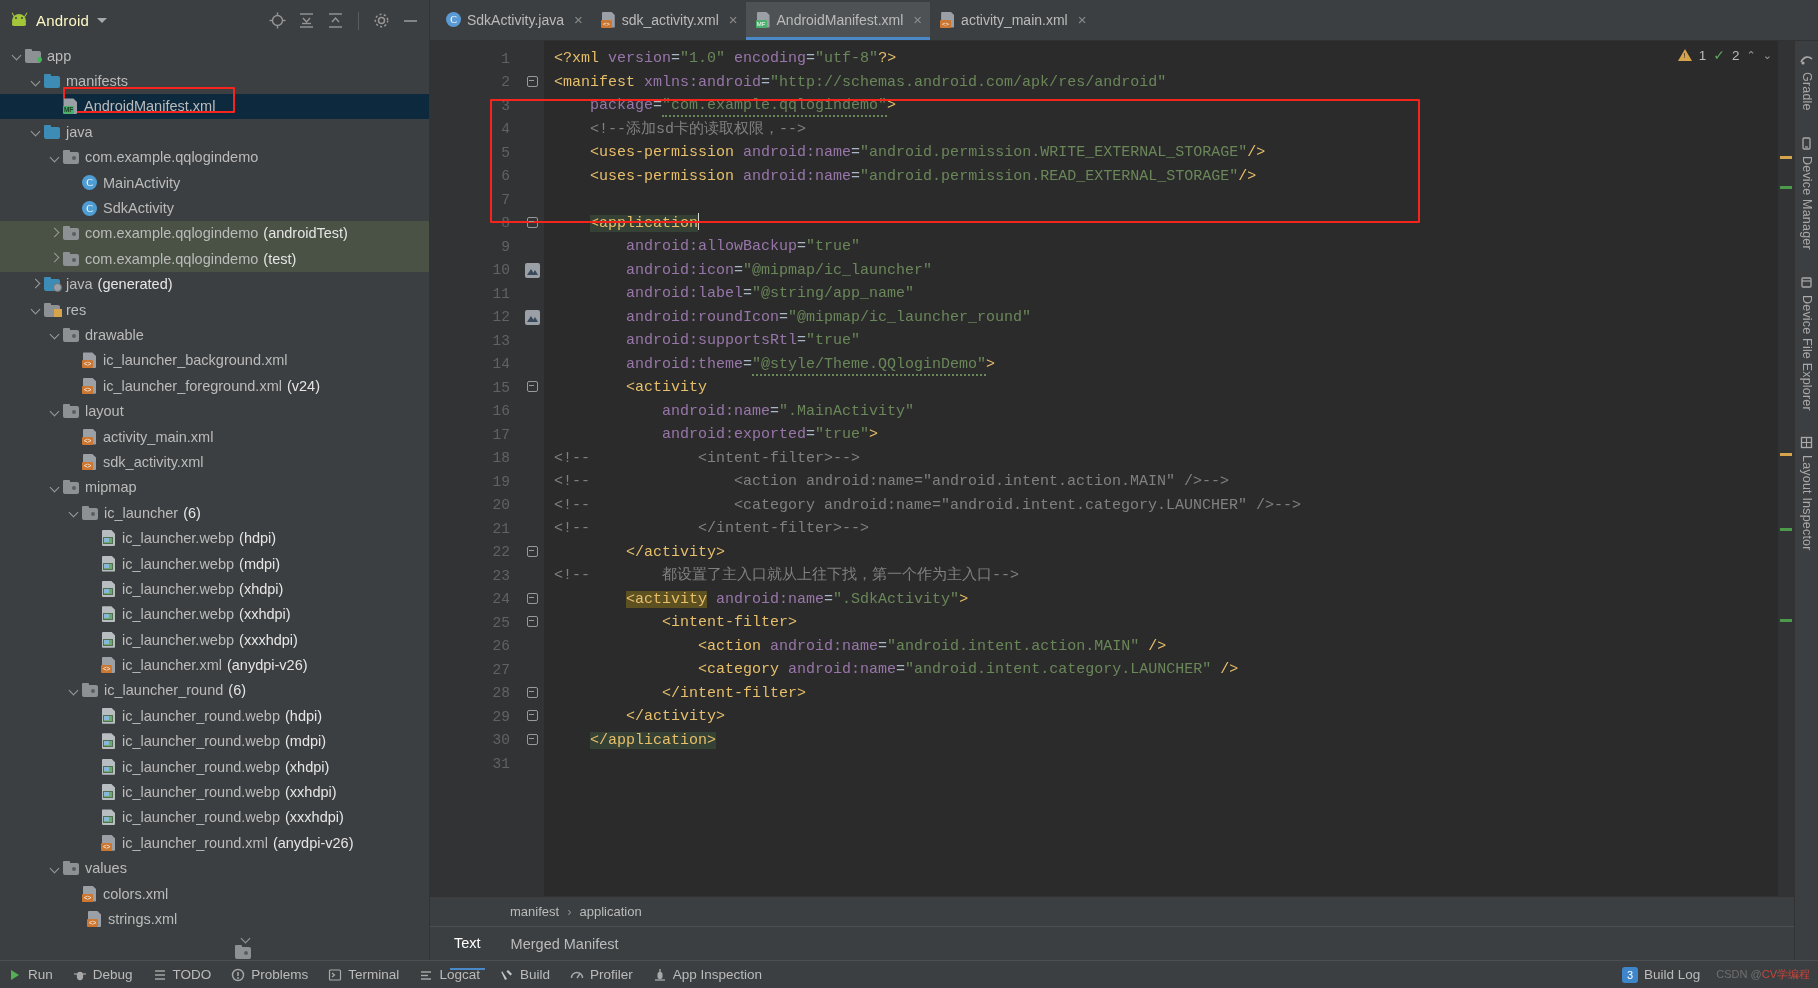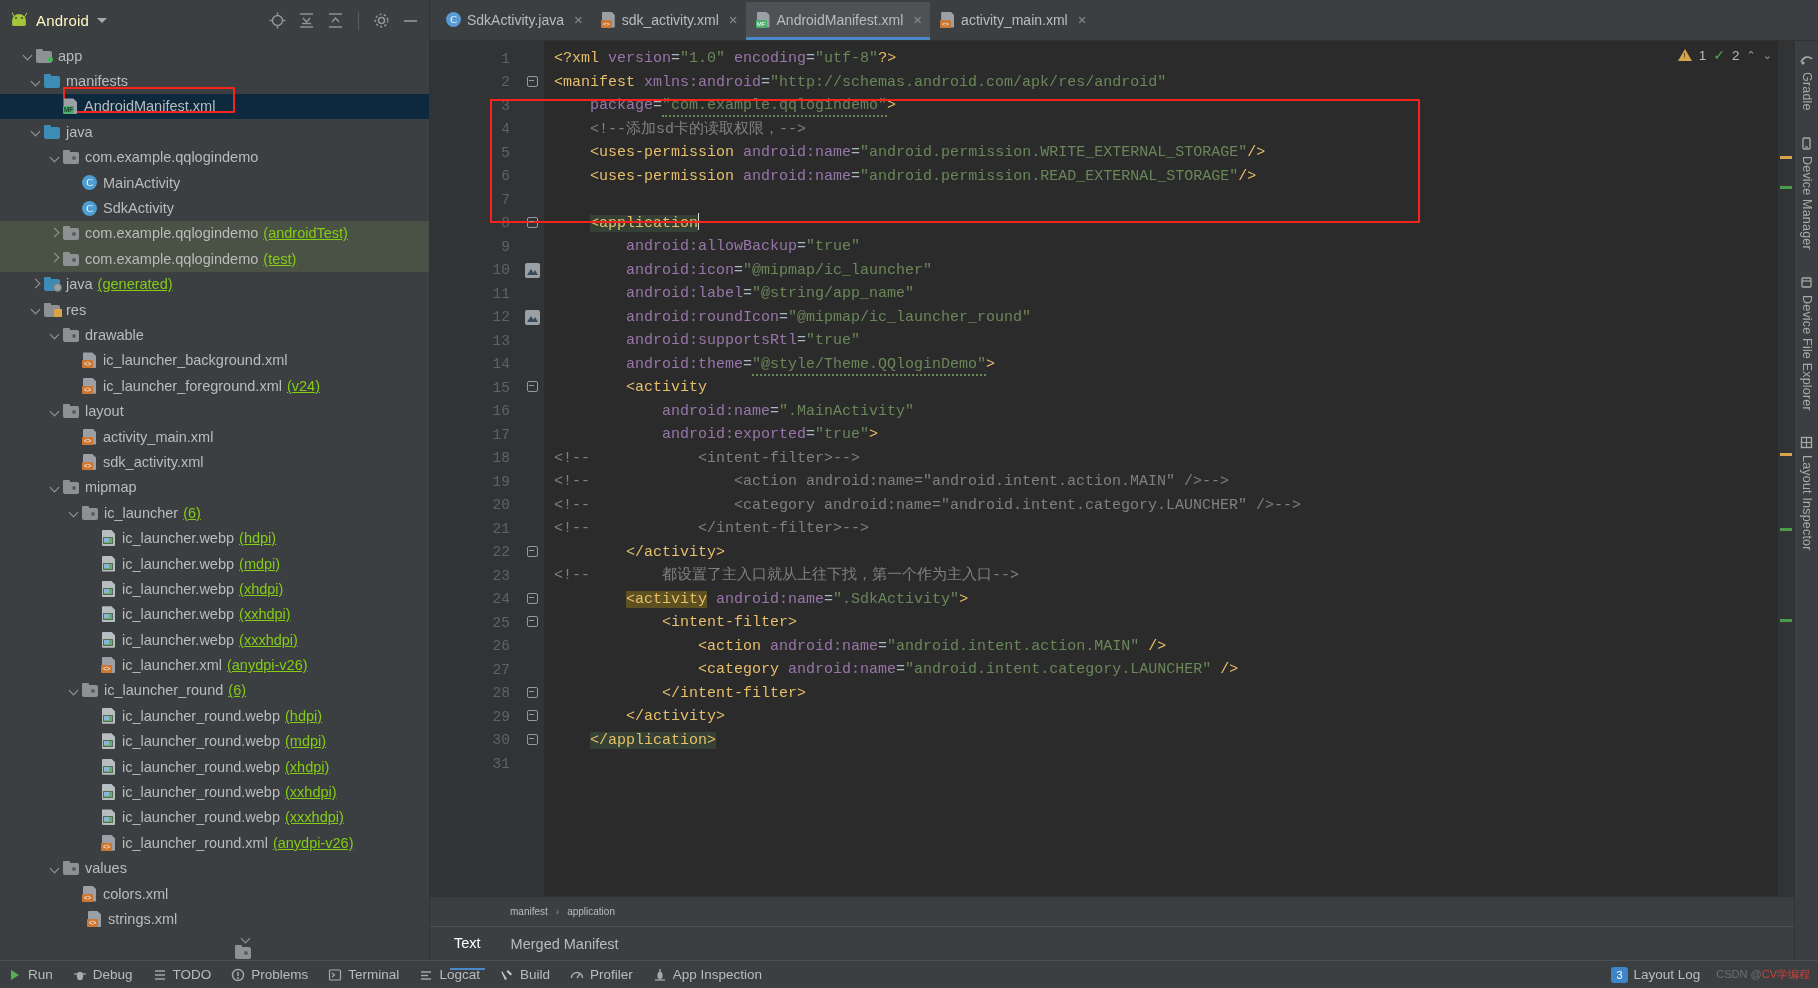--- a/index.html
+++ b/index.html
@@ -158,21 +158,21 @@
     border: 1px solid #51704f;
   }
   .icon-file.img .pic::after {
     content: ""; position: absolute; left: 0; top: 0; width: 5px; height: 4px; background: #86b8d8;
   }
   .icon-class {
     width: 15px; height: 15px; flex: 0 0 15px; margin-right: 6px; border-radius: 50%;
     background: #4e9ed4; color: #fff; font-size: 10px;
     display: flex; align-items: center; justify-content: center; font-family: "Liberation Serif", serif;
   }
-  .muted { color: #84cc16; margin-left: 5px; text-decoration: underline; }
+  .muted { color: #e5e5e5; margin-left: 5px; }
   .red-box {
     position: absolute; border: 2px solid #f5251e; border-radius: 1px; pointer-events: none;
   }
 
   
   .editor { flex: 1; display: flex; flex-direction: column; min-width: 0; background: #2b2b2b; position: relative; }
   .code-area { flex: 1; display: flex; position: relative; overflow: hidden; background: #2b2b2b; }
   .gutter {
     width: 88px; flex: 0 0 88px; background: #313335; position: relative;
     font-family: "Liberation Mono", monospace; font-size: 14.5px; color: #606366;
@@ -220,21 +220,21 @@
   }
 
   
   .rightmarks { width: 16px; flex: 0 0 16px; background: #313335; position: relative; }
   .rm { position: absolute; right: 2px; width: 12px; height: 3px; }
 
   
   .breadcrumbs {
     height: 30px; flex: 0 0 30px; background: #3c3f41;
     display: flex; align-items: center; gap: 8px;
-    padding-left: 80px; font-size: 10px; color: #bbbbbb;
+    padding-left: 80px; font-size: 13px; color: #bbbbbb;
     border-top: 1px solid #323232;
   }
   .crumb-sep { color: #8a8a8a; }
   .bottom-tabs {
     height: 34px; flex: 0 0 34px; background: #3c3f41;
     display: flex; align-items: center; padding-left: 20px; gap: 22px;
     border-top: 1px solid #4b4f51;
   }
   .btab { font-size: 14.5px; color: #bbbbbb; height: 52px; display: flex; align-items: center; padding: 0 4px; }
   .btab.active { color: #ffffff; border-bottom: 2px solid #4a88c7; }
@@ -368,21 +368,21 @@
         <span>activity_main.xml</span>
         <span class="tclose">×</span>
       </div>
     </div>
   </div>
 
   <div class="body-row">
 
     <div class="sidebar" id="tree-host">
       <div class="red-box" style="left:63px; top:46px; width:172px; height:26px;"></div>
-    <div class="row" style="padding-left: 21px;">
+    <div class="row" style="padding-left: 10px;">
           <span class="arrow"></span>
           <span class="icon-folder app">
             <span class="tabtop"></span>
             <span class="f"></span>
             <span class="dot"></span>
           </span>
           <span>app</span>
         </div>
         <div class="row" style="padding-left: 29px;">
           <span class="arrow"></span>
@@ -926,21 +926,21 @@
             <line x1="7" y1="1" x2="7" y2="4" stroke="#a9a9a9" stroke-width="1.4"></line>
             <line x1="2" y1="12" x2="12" y2="12" stroke="#a9a9a9" stroke-width="1.3"></line>
           </svg>
       </span>
       <span>App Inspection</span>
     </div>
 
     <div class="sb-right">
       <div class="sb-item">
         <span class="badge-blue">3</span>
-        <span>Layout Log</span>
+        <span>Build Log</span>
       </div>
       <div class="watermark">
         <span>CSDN @</span><span class="wm-red">CV学编程</span>
       </div>
     </div>
   </div>
 
   <div class="red-box" style="left:490px; top:99px; width:930px; height:124px;"></div>
 </div>
 

